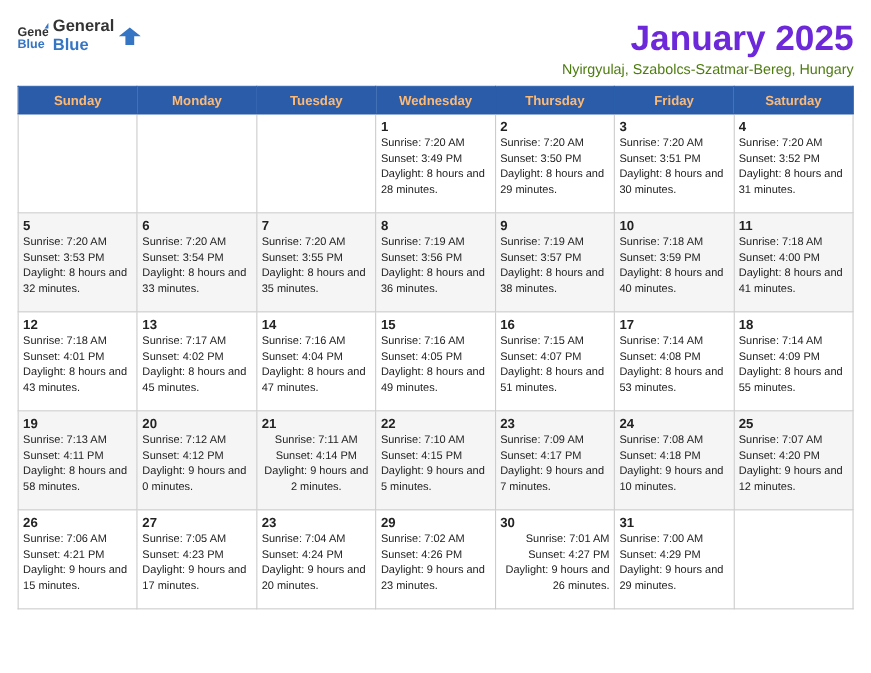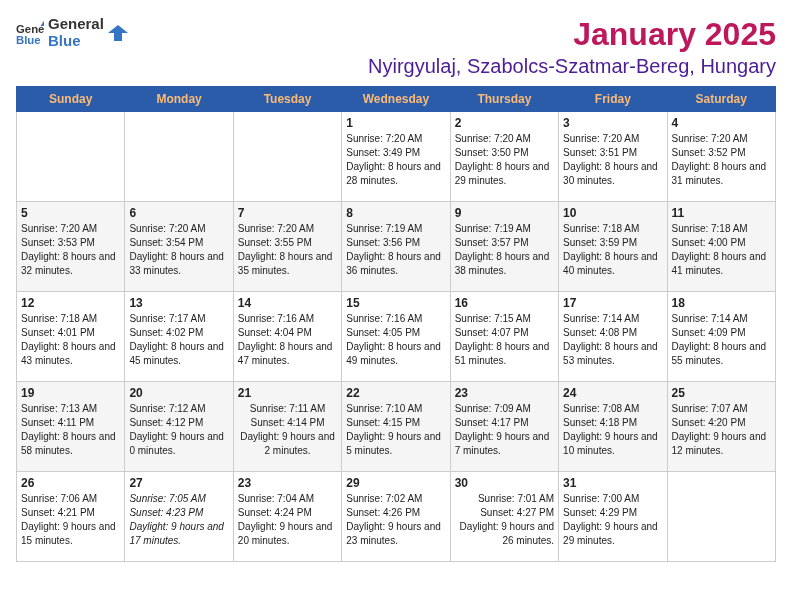--- a/index.html
+++ b/index.html
@@ -24,25 +24,25 @@
     .logo-icon {
       width: 28px;
       height: 28px;
     }
     .title-area {
       text-align: right;
     }
     .cal-title {
       font-size: 32px;
       font-weight: bold;
-      color: #be185d;
+      color: #6d28d9;
     }
     .cal-subtitle {
-      font-size: 20px;
-      color: #4c1d95;
+      font-size: 13px;
+      color: #4d7c0f;
       margin-top: 2px;
     }
     table {
       width: 100%;
       border-collapse: collapse;
       table-layout: fixed;
     }
     thead tr th {
       background: #2a5caa;
       color: #fdba74;
@@ -278,21 +278,21 @@
       </tr>
       <tr>
         <td>
           <div class="day-number">26</div>
           <div class="day-info" style="white-space: pre-wrap;">Sunrise: 7:06 AM
 Sunset: 4:21 PM
 Daylight: 9 hours and 15 minutes.</div>
         </td>
         <td>
           <div class="day-number">27</div>
-          <div class="day-info" style="white-space: pre-wrap; font-style: italic;">Sunrise: 7:05 AM
+          <div class="day-info" style="white-space: pre-wrap;">Sunrise: 7:05 AM
 Sunset: 4:23 PM
 Daylight: 9 hours and 17 minutes.</div>
         </td>
         <td>
           <div class="day-number">23</div>
           <div class="day-info" style="white-space: pre-wrap;">Sunrise: 7:04 AM
 Sunset: 4:24 PM
 Daylight: 9 hours and 20 minutes.</div>
         </td>
         <td>

